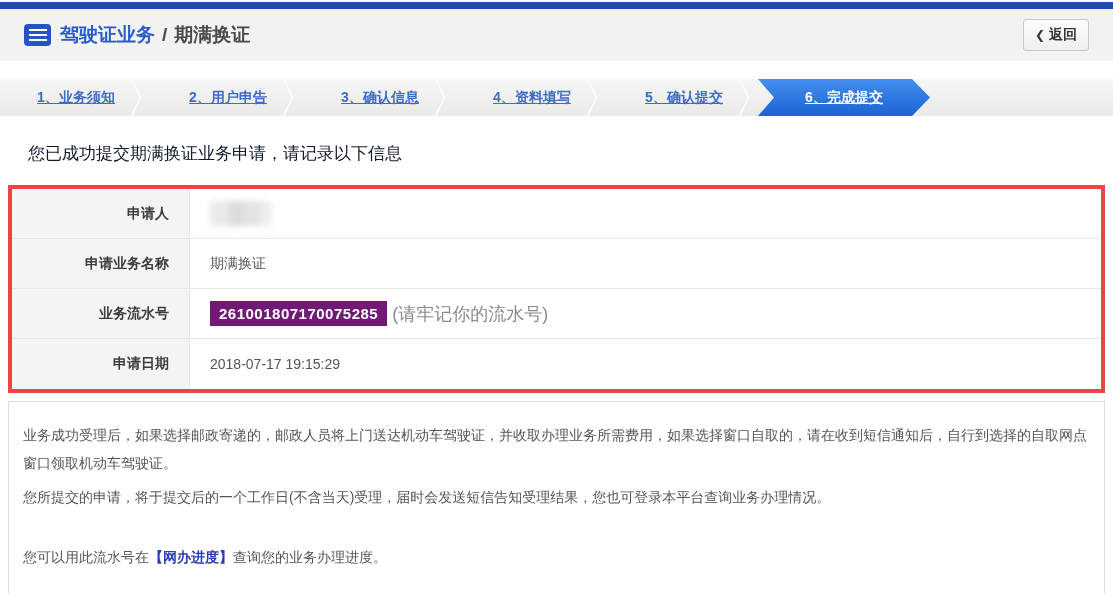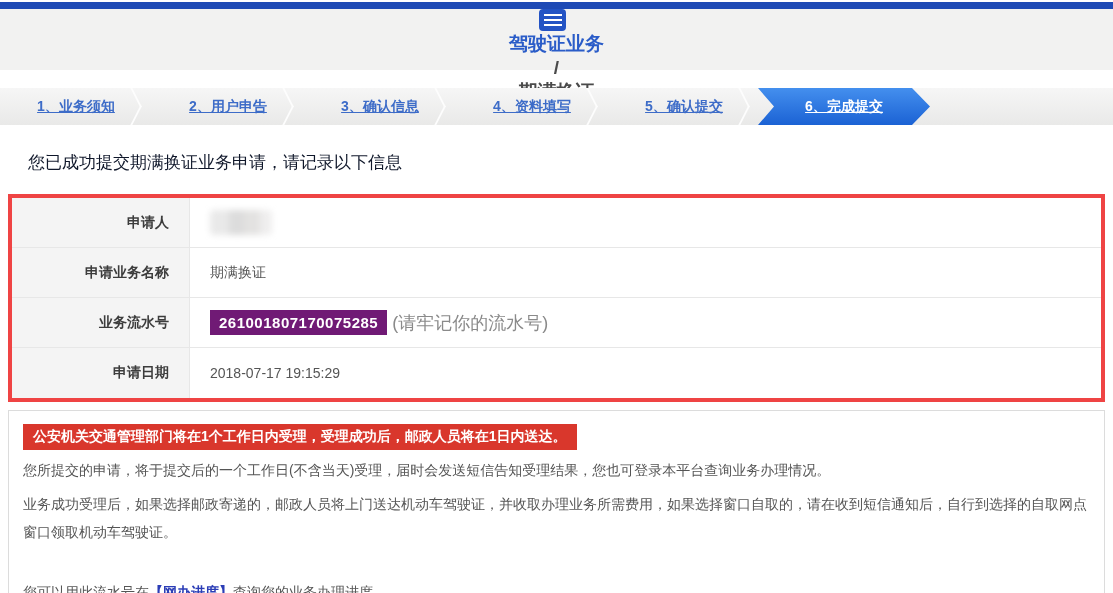--- a/index.html
+++ b/index.html
@@ -2,22 +2,22 @@
 <html><head>
 <meta charset="utf-8">
 <style>
   * { margin:0; padding:0; box-sizing:border-box; }
   html,body { width:1113px; height:593px; background:#fff; overflow:hidden;
               font-family:"Liberation Sans","DejaVu Sans",sans-serif; }
 
   .topbar { height:7px; background:#1e4ab5; margin-top:2px; }
 
   
-  .page-header { height:61px; background:#f2f2f1; display:flex; align-items:center;
-                 padding:0 24px;flex-direction:column; }
+  .page-header { height:52px; background:#f2f2f1; display:flex; align-items:center;
+                 padding:0 24px; }
   .hdr-icon { width:27px; height:22px; background:#2353c4; border-radius:4px;
               position:relative; margin-right:9px; flex:none; }
   .hdr-icon::before { content:""; position:absolute; left:5px; right:4px; top:5px;
               height:2px; background:#fff;
               box-shadow:0 5px 0 #fff, 0 10px 0 #fff; }
   .hdr-title { font-size:19px; font-weight:bold; color:#2a5cc8; }
   .hdr-sub   { font-size:19px; font-weight:bold; color:#4a4a4a; }
   .hdr-sep   { font-size:19px; color:#4a4a4a; margin:0 7px; font-weight:bold;}
   .spacer { flex:1; }
   .back-btn { width:66px; height:32px; background:linear-gradient(#fcfcfb,#f0efed);
@@ -137,21 +137,20 @@
     <div class="info-label">申请日期</div>
     <div class="info-value">
 
       <span class="plain">2018-07-17 19:15:29</span>
 
     </div>
   </div>
   </div>
 
 <div class="notice-box">
-  <span class="alert-banner">公安机关交通管理部门将在1个工作日内受理，受理成功后，邮政人员将在1日内送达。</span>
   <div id="paragraphs">
+      <p>业务成功受理后，如果选择邮政寄递的，邮政人员将上门送达机动车驾驶证，并收取办理业务所需费用，如果选择窗口自取的，请在收到短信通知后，自行到选择的自取网点窗口领取机动车驾驶证。</p>
       <p>您所提交的申请，将于提交后的一个工作日(不含当天)受理，届时会发送短信告知受理结果，您也可登录本平台查询业务办理情况。</p>
-      <p>业务成功受理后，如果选择邮政寄递的，邮政人员将上门送达机动车驾驶证，并收取办理业务所需费用，如果选择窗口自取的，请在收到短信通知后，自行到选择的自取网点窗口领取机动车驾驶证。</p>
     </div>
   <div class="notice-footer">
     <span>您可以用此流水号在</span><a class="progress-link">【网办进度】</a><span>查询您的业务办理进度。</span>
   </div>
 </div>
 
 </body></html>

